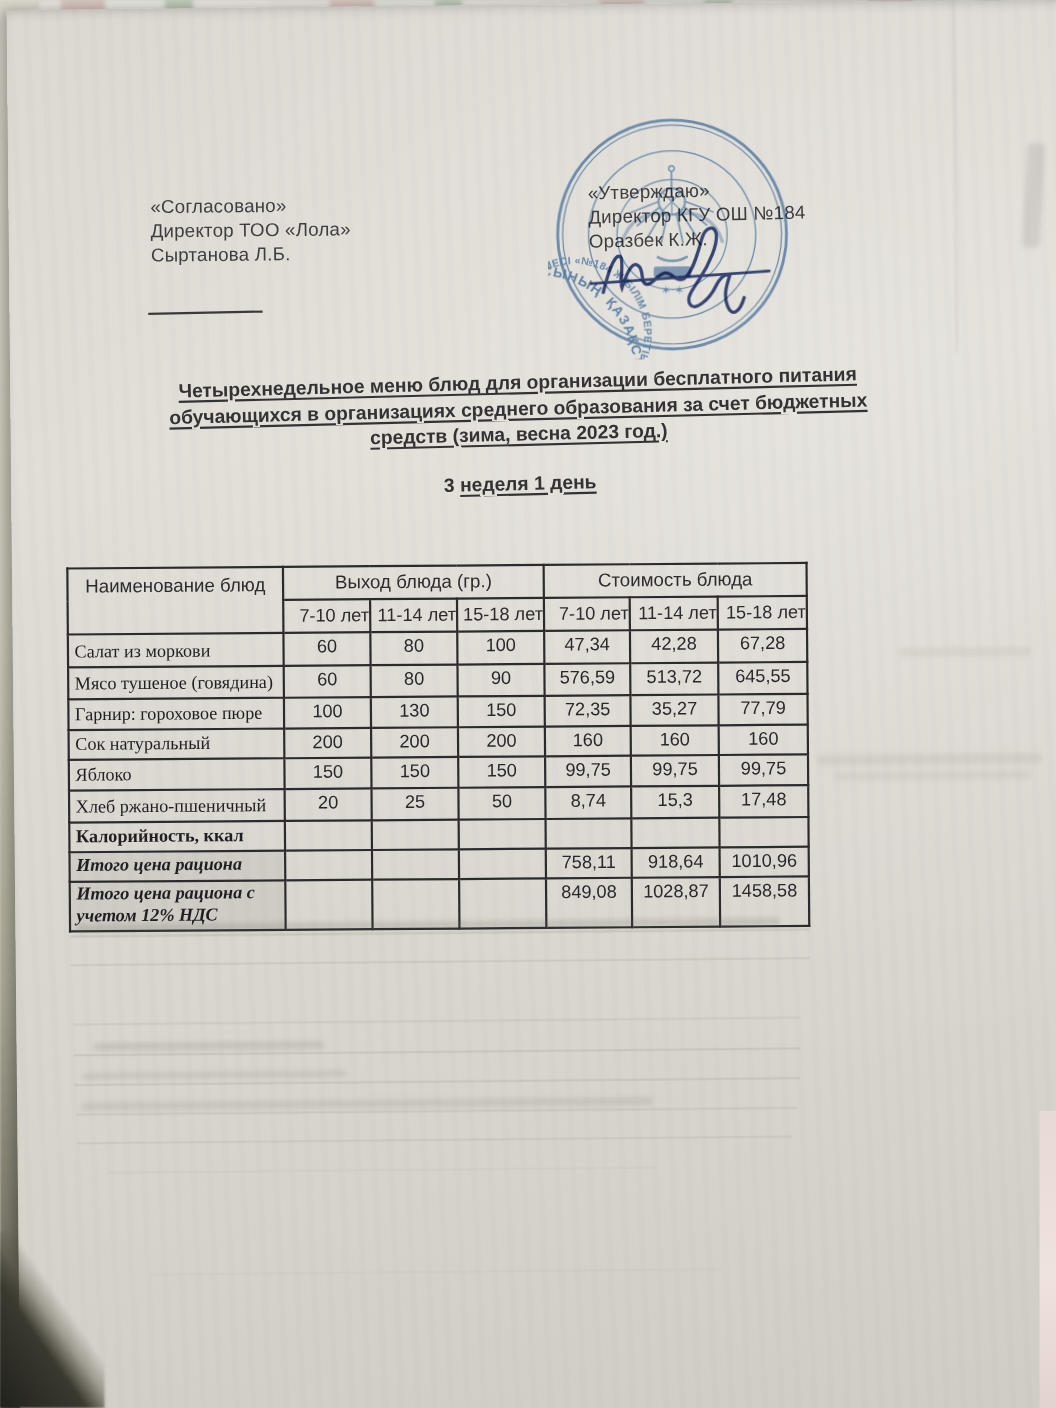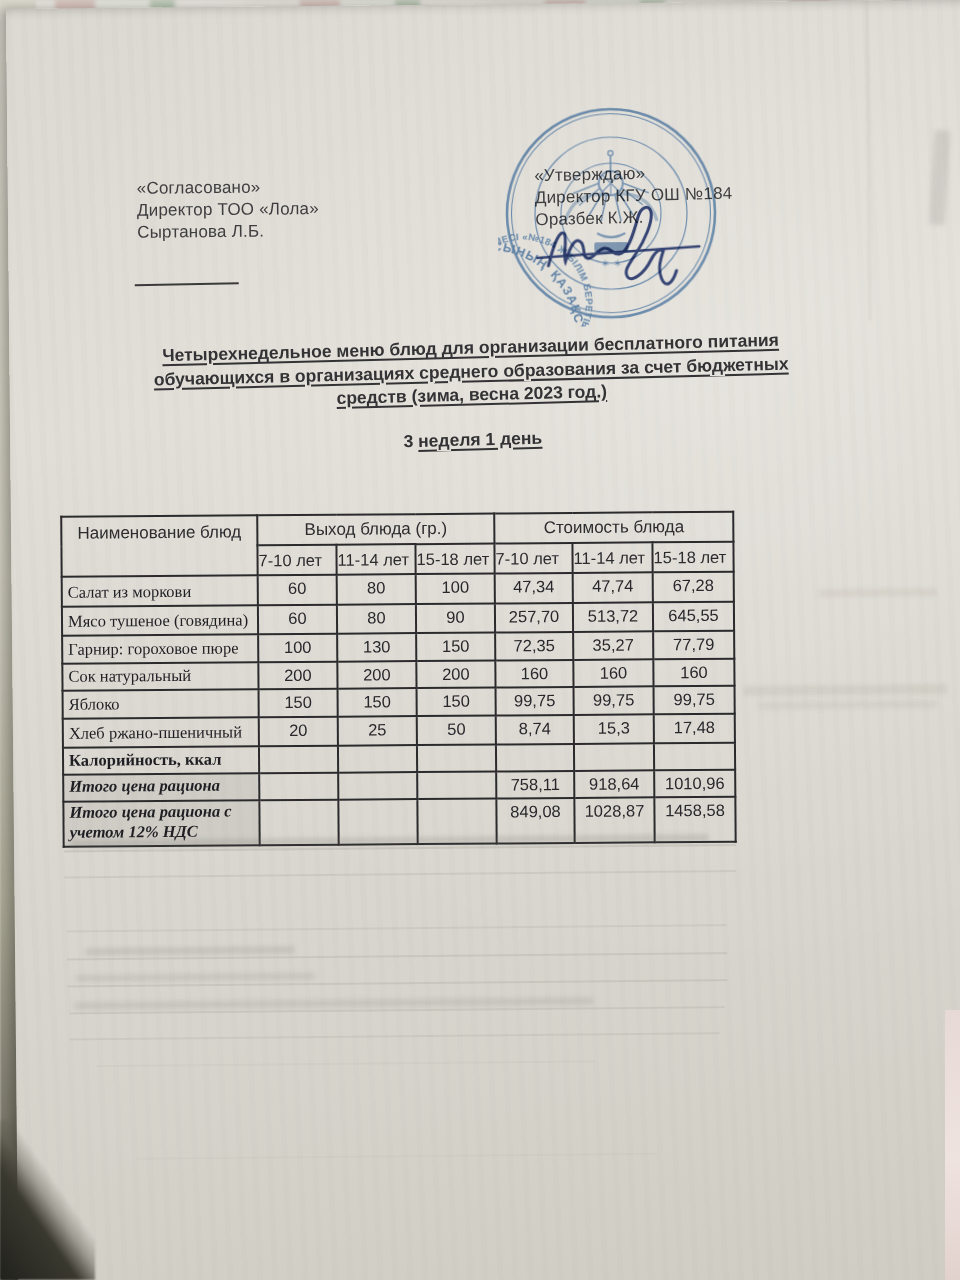--- a/index.html
+++ b/index.html
@@ -58,21 +58,21 @@
     border-collapse:collapse;table-layout:fixed;width:672px;
     color:#232327;transform:rotate(.12deg);
   }
   table.menu td,table.menu th{
     border:2px solid #2b2b2d;padding:0;overflow:hidden;
     font-weight:normal;
   }
   table.menu{border:2.5px solid #242426;}
   .h-group{font-size:17px;font-weight:bold;text-align:center;vertical-align:middle;color:#2c2c2f;}
   .h-name{font-size:17px;font-weight:bold;text-align:center;vertical-align:top;padding-top:6px !important;color:#2c2c2f;}
-  .h-age{font-size:16.5px;font-weight:bold;text-align:left;vertical-align:middle;color:#2c2c2f;}
+  .h-age{font-size:16.5px;font-weight:bold;text-align:right;vertical-align:middle;color:#2c2c2f;}
   .name-cell{
     font-family:"Liberation Serif",serif;font-size:16.5px;
     text-align:left;vertical-align:bottom;padding:0 3px 3px 5px !important;color:#1f1f23;
   }
   .num{font-size:16.5px;text-align:center;vertical-align:top;padding-top:3px !important;color:#28282c;}
   .total-row .name-cell{font-weight:bold;font-style:italic;background:rgba(0,0,0,.05);}
   .kcal-row .name-cell{font-weight:bold;vertical-align:top;padding-top:2px !important;}
   
   .bleed{position:absolute;background:rgba(128,125,116,.4);height:1.5px;filter:blur(.4px);}
   .smudge{position:absolute;filter:blur(2.5px);border-radius:4px;}
@@ -182,29 +182,29 @@
       <th class="h-age">7-10 лет</th>
       <th class="h-age">11-14 лет</th>
       <th class="h-age">15-18 лет</th>
     </tr>
     <tr style="height:30px">
       <td class="name-cell">Салат из моркови</td>
       <td class="num">60</td>
           <td class="num">80</td>
           <td class="num">100</td>
       <td class="num">47,34</td>
-          <td class="num">47,74</td>
+          <td class="num">42,28</td>
           <td class="num">67,28</td>
     </tr>
     <tr style="height:29px">
       <td class="name-cell">Мясо тушеное (говядина)</td>
       <td class="num">60</td>
           <td class="num">80</td>
           <td class="num">90</td>
-      <td class="num">257,70</td>
+      <td class="num">576,59</td>
           <td class="num">513,72</td>
           <td class="num">645,55</td>
     </tr>
     <tr style="height:28px">
       <td class="name-cell">Гарнир: гороховое пюре</td>
       <td class="num">100</td>
           <td class="num">130</td>
           <td class="num">150</td>
       <td class="num">72,35</td>
           <td class="num">35,27</td>

